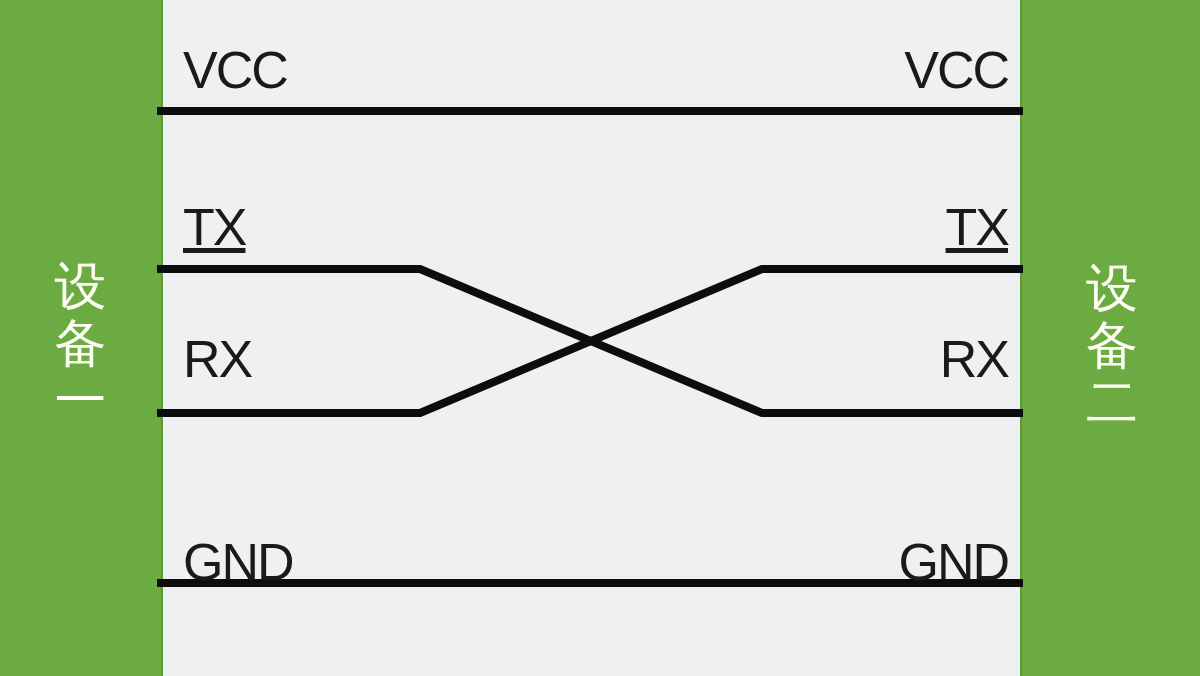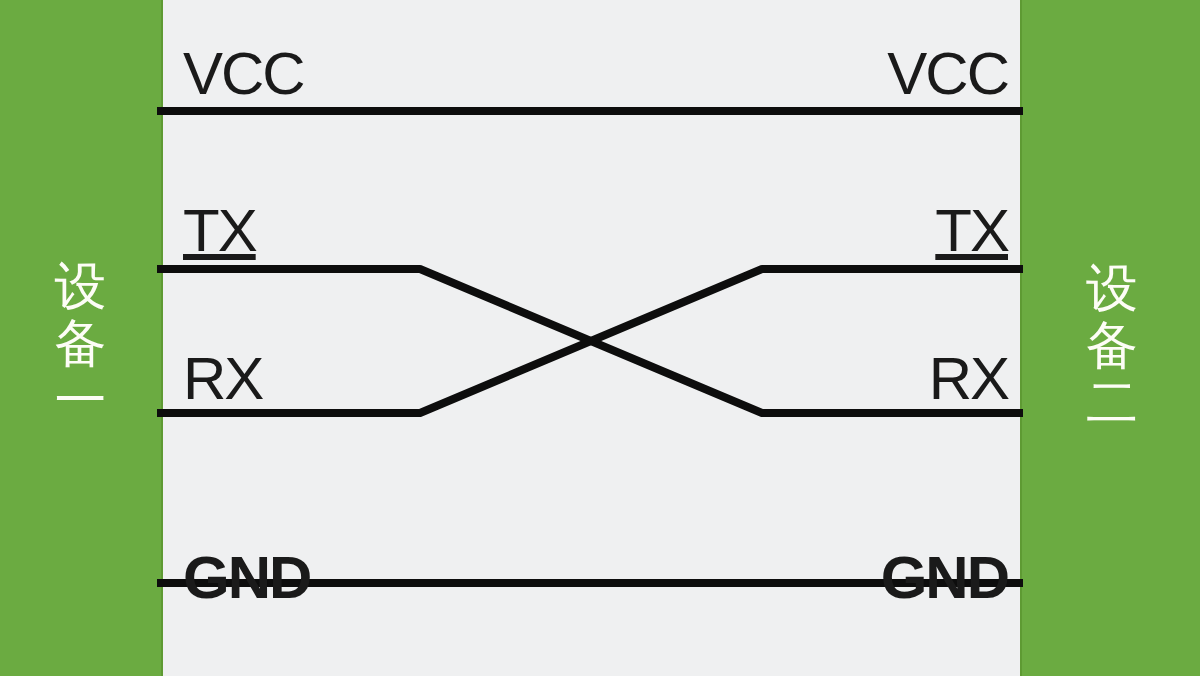--- a/index.html
+++ b/index.html
@@ -50,32 +50,32 @@
   .wires line, .wires polyline {
     fill: none;
     stroke: var(--wire, #0d0d0d);
     stroke-width: 8;
     stroke-linejoin: round;
   }
 
   
   .pin {
     position: absolute;
-    font-size: 60px;
+    font-size: 52px;
     line-height: 1;
     letter-spacing: -2px;
     color: var(--pin_text, #1a1a1a);
     white-space: nowrap;
   }
   .pin.side-left  { left: 183px; }
   .pin.side-right { right: 192px; text-align: right; }
   .pin.row-vcc { top: 44px; }
   .pin.row-tx  { top: 201px; text-decoration: underline; }
-  .pin.row-rx  { top: 349px; }
-  .pin.row-gnd { top: 548px; font-weight: bold; }
+  .pin.row-rx  { top: 333px; }
+  .pin.row-gnd { top: 536px; }
 </style>
 </head>
 <body>
 
 <div class="stage">
 
   <div class="device-bar left">
     <div class="vtext">
       <span>设</span>
       <span>备</span>

